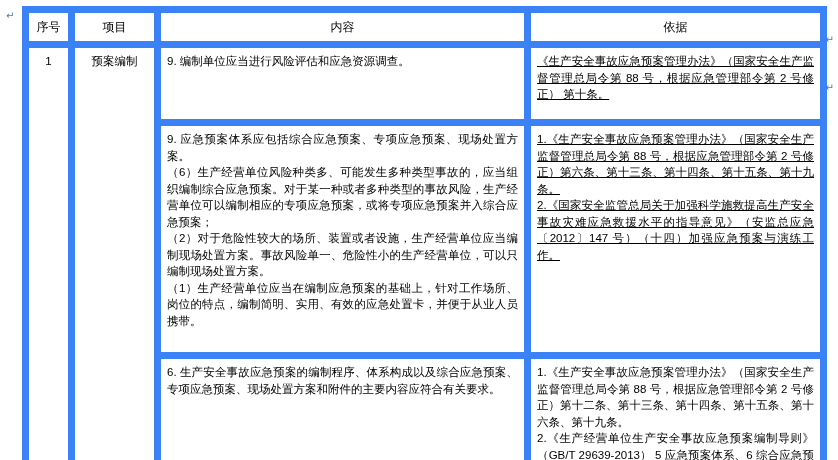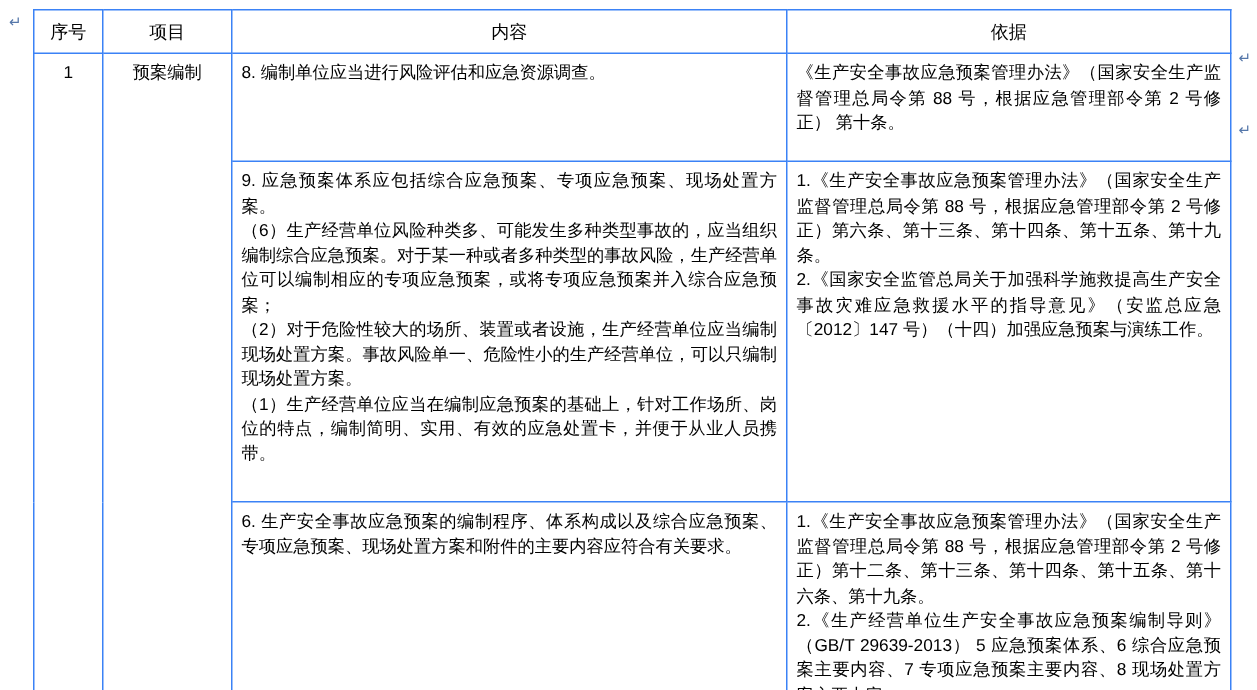--- a/index.html
+++ b/index.html
@@ -28,21 +28,21 @@
     margin: 2px 0 6px 6px;
     letter-spacing: 0.2px;
   }
   table.matrix {
     border-collapse: collapse;
     width: 798px;
     table-layout: fixed;
   }
   table.matrix th,
   table.matrix td {
-    border: 1px solid #3b82f6;
+    border: 7px solid #3b82f6;
     vertical-align: top;
     padding: 5px 6px 6px 6px;
     font-size: 11.5px;
     line-height: 16.5px;
     margin-top: 16px;
   }
   table.matrix thead th {
     text-align: center;
     vertical-align: middle;
     font-weight: normal;
@@ -67,20 +67,21 @@
   }
   td.cell-content p.indent,
   td.cell-basis p.indent {
     text-indent: 0;
   }
   .cell-content, .cell-basis {
     text-align: justify;
   }
   .basis-mid {
     vertical-align: middle;
+    text-decoration: underline;
   }
   .content-mid {
     vertical-align: middle;
   }
   .mark-left {
     position: absolute;
     left: 6px;
     top: 10px;
     font-size: 10px;
     color: #5577aa;
@@ -116,21 +117,21 @@
         <th>内容</th>
         <th>依据</th>
       </tr>
     </thead>
     <tbody>
 
       <tr>
         <td class="cell-no" rowspan="3">1</td>
         <td class="cell-item" rowspan="3">预案编制</td>
         <td class="cell-content content-mid" style="height:60px;">
-          <p>8. 编制单位应当进行风险评估和应急资源调查。</p>
+          <p>9. 编制单位应当进行风险评估和应急资源调查。</p>
         </td>
         <td class="cell-basis basis-mid">
           <p>《生产安全事故应急预案管理办法》（国家安全生产监督管理总局令第 88 号，根据应急管理部令第 2 号修正） 第十条。</p>
         </td>
       </tr>
 
       <tr>
         <td class="cell-content" style="height:215px;">
           <p>9. 应急预案体系应包括综合应急预案、专项应急预案、现场处置方案。</p>
           <p class="indent">（6）生产经营单位风险种类多、可能发生多种类型事故的，应当组织编制综合应急预案。对于某一种或者多种类型的事故风险，生产经营单位可以编制相应的专项应急预案，或将专项应急预案并入综合应急预案；</p>

